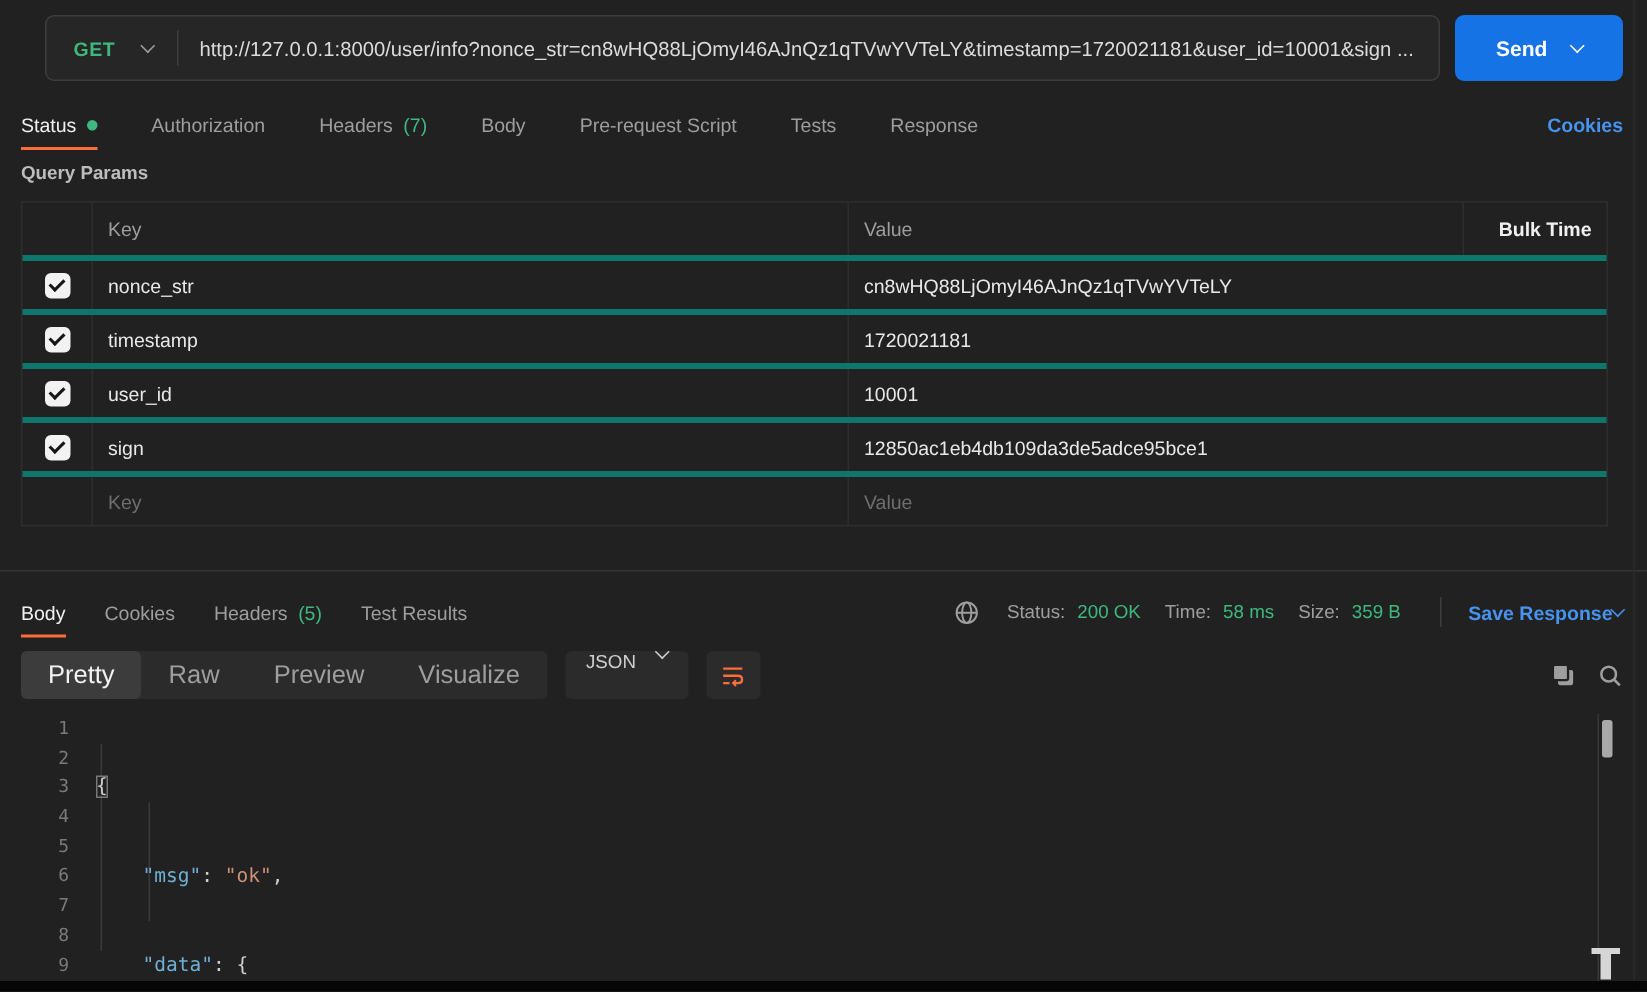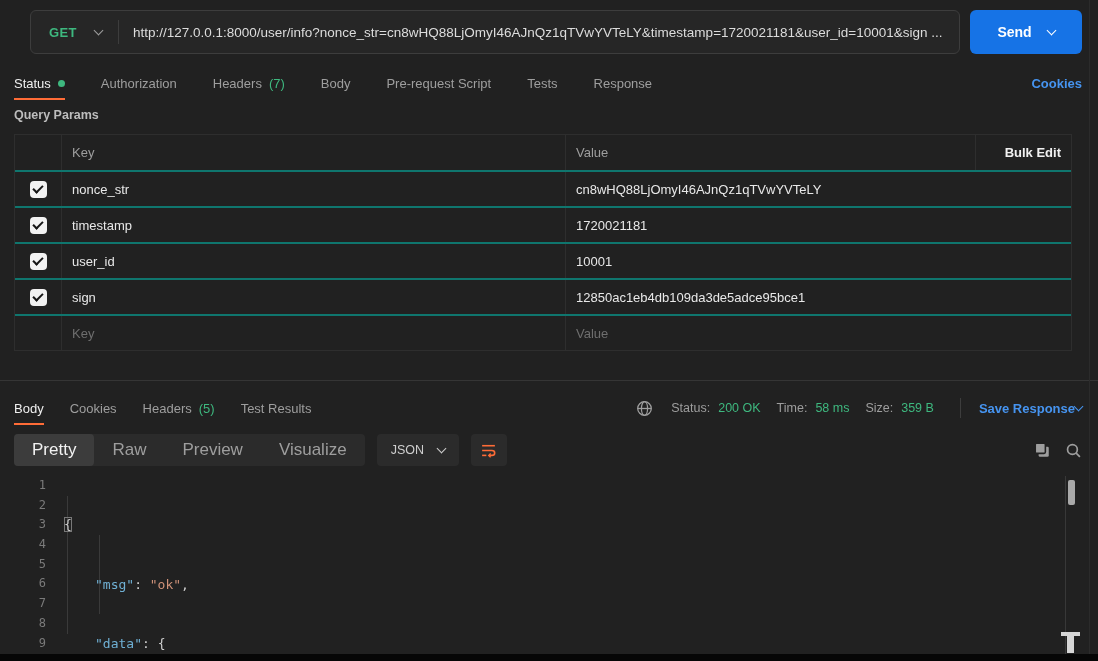--- a/index.html
+++ b/index.html
@@ -35,21 +35,21 @@
   .tab.active::after { content:""; position:absolute; left:0; right:0; bottom:-9px;
     height:2px; background:#ff6c37; }
   .dot { width:7px; height:7px; border-radius:50%; background:#3eb87f; }
   .count { color:#3eb87f; }
   .cookies-link { margin-left:auto; color:#4694f0; font-weight:bold; cursor:pointer; }
 
   
   .qp-label { position:absolute; top:108px; left:14px; font-size:12.5px; font-weight:bold; color:#bdbdbd; }
   .qp-table { position:absolute; top:134px; left:14px; width:1058px;
     border:1px solid #2e2e2e; font-size:13px; }
-  .qp-row { display:grid; grid-template-columns:46px 504px 410px 96px; height:36px; border-top:2px solid #0f766e; }
+  .qp-row { display:grid; grid-template-columns:46px 504px 410px 96px; height:36px; border-top:4px solid #0f766e; }
   .qp-row:first-child { border-top:none; height:35px; }
   .cell { display:flex; align-items:center; padding:0 10px; overflow:hidden; white-space:nowrap; }
   .cell.bl { border-left:1px solid #2e2e2e; }
   .hdr { color:#9e9e9e; }
   .bulk { justify-content:flex-end; color:#f0f0f0; font-weight:bold; cursor:pointer; border-left:1px solid #2e2e2e; }
   .ck-cell { display:flex; align-items:center; justify-content:center; }
   .checkbox { width:17px; height:17px; background:#f2f2f2; border-radius:4px;
     display:flex; align-items:center; justify-content:center; cursor:pointer; }
   .checkbox::after { content:""; width:4px; height:8px; margin-top:-2px;
     border-right:2.4px solid #161616; border-bottom:2.4px solid #161616; transform:rotate(45deg); }
@@ -67,21 +67,21 @@
   .meta-sep { width:1px; height:20px; background:#3d3d3d; margin:0 10px; }
   .save-resp { color:#4694f0; font-weight:bold; font-size:13px; display:flex; align-items:center; gap:0; cursor:pointer; }
   .globe { margin-right:10px; display:flex; }
 
   
   .resp-toolbar { position:absolute; top:434px; left:14px; right:16px; height:32px;
     display:flex; align-items:center; gap:12px; }
   .views { display:flex; background:#2b2b2b; border-radius:4px; height:32px; align-items:stretch; }
   .view { padding:0 18px; display:flex; align-items:center; color:#9e9e9e; font-size:17px; cursor:pointer; border-radius:4px; }
   .view.active { background:#3c3c3c; color:#f2f2f2; }
-  .lang-dd { display:flex; align-items:center; gap:14px; background:#2b2b2b; border-radius:4px;
+  .lang-dd { display:flex; align-items:flex-start; gap:14px; background:#2b2b2b; border-radius:4px;
     height:32px; padding:0 14px; color:#cfcfcf; font-size:12.5px; cursor:pointer; }
   .wrap-btn { width:36px; height:32px; background:#2b2b2b; border-radius:4px;
     display:flex; align-items:center; justify-content:center; cursor:pointer; }
   .right-icons { margin-left:auto; display:flex; align-items:center; gap:14px; }
   .icon-btn { display:flex; cursor:pointer; }
 
   
   .code { position:absolute; top:476px; left:0; width:1085px; height:178px;
     font-family:"DejaVu Sans Mono","Liberation Mono",monospace; font-size:13px; line-height:19.7px; }
   .gutter { position:absolute; left:0; top:0; width:46px; text-align:right;
@@ -138,21 +138,21 @@
     <span class="cookies-link">Cookies</span>
   </div>
 
   <div class="qp-label">Query Params</div>
 
   <div class="qp-table">
     <div class="qp-row">
       <div class="cell ck-cell"></div>
       <div class="cell bl hdr">Key</div>
       <div class="cell bl hdr">Value</div>
-      <div class="cell bulk">Bulk Edit</div>
+      <div class="cell bulk">Bulk Time</div>
     </div>
     <div class="qp-row">
       <div class="cell ck-cell">
           <span class="checkbox"></span>
         </div>
       <div class="cell bl">nonce_str</div>
       <div class="cell bl" style="grid-column:3 / 5;">cn8wHQ88LjOmyI46AJnQz1qTVwYVTeLY</div>
     </div>
     <div class="qp-row">
       <div class="cell ck-cell">

